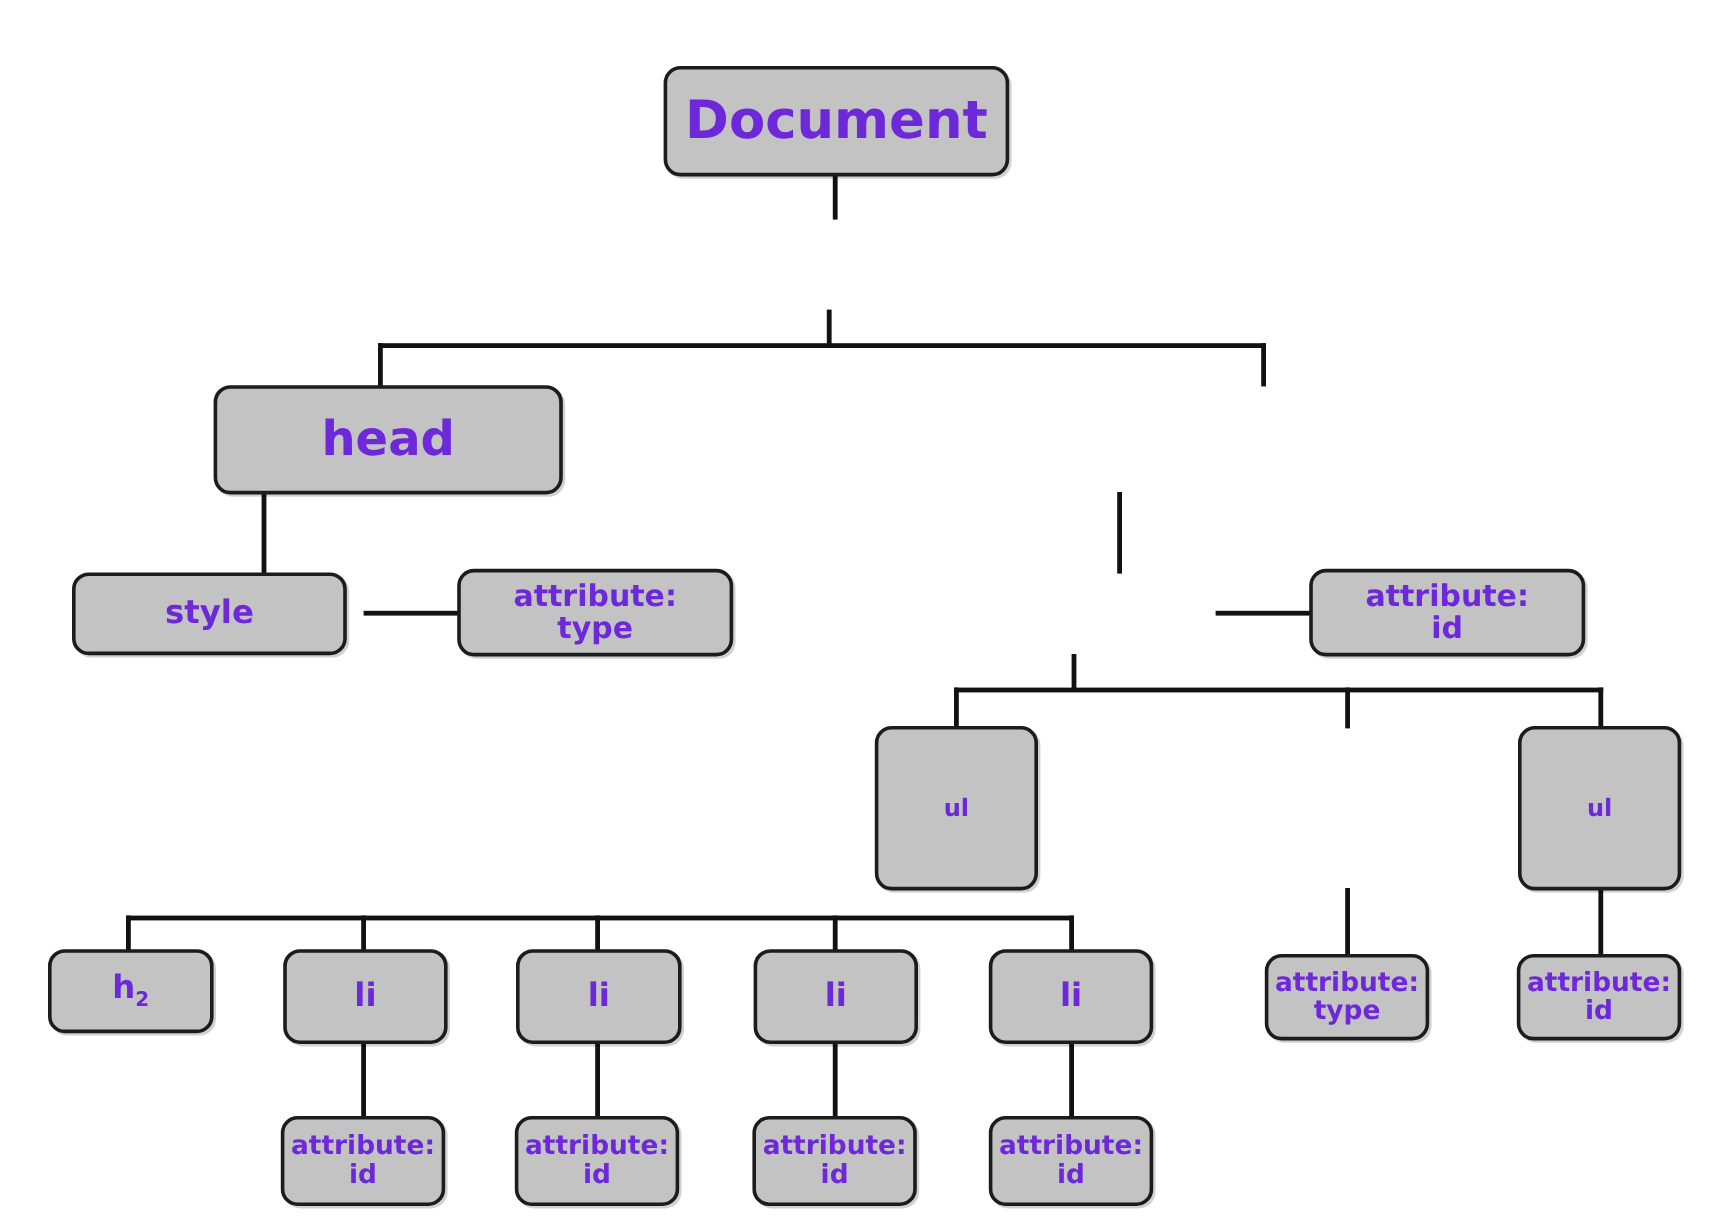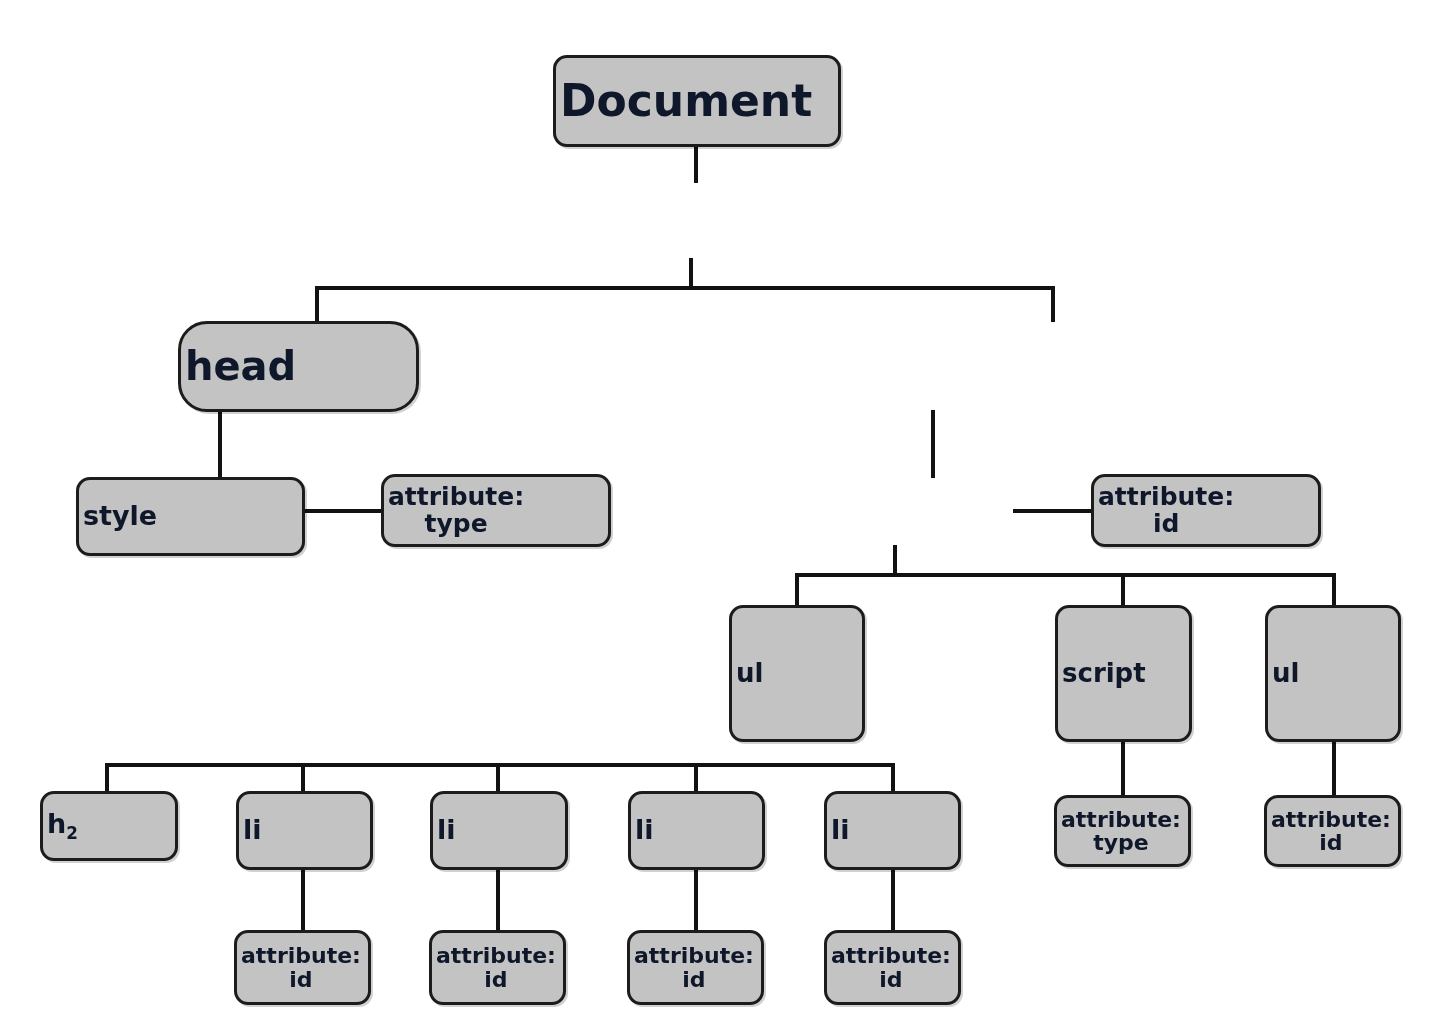--- a/index.html
+++ b/index.html
@@ -16,40 +16,40 @@
     font-family: "DejaVu Sans", "Liberation Sans", sans-serif;
   }
   .node {
     position: absolute;
     box-sizing: border-box;
     background: #c3c3c3;
     border: 3px solid #1c1c1c;
     border-radius: 14px;
     display: flex;
     align-items: center;
-    justify-content: flex-start;
+    justify-content: center;
     text-align: center;
-    color: #0f172a;
+    color: #6d28d9;
     font-weight: bold;
     line-height: 1.06;
     z-index: 3;
     box-shadow: 2px 2px 0 rgba(0,0,0,0.18);
   }
   .node-label {
     display: block;
     white-space: pre-line;
     padding: 0 4px;
   }
   
   .sz-root   { font-size: 44px; }
   .sz-l2     { font-size: 34px; }
   .sz-l3     { font-size: 40px; }
   .sz-mid    { font-size: 27px; }
   .sz-attr   { font-size: 25px; }
-  .sz-small  { font-size: 26px; }
+  .sz-small  { font-size: 20px; }
   .sz-leaf   { font-size: 27px; }
   .sz-attrsm { font-size: 22px; }
 
   .edge {
     position: absolute;
     background: #121212;
     z-index: 1;
   }
   .edge-v { width: 4px; }
   .edge-h { height: 4px; }
@@ -100,47 +100,44 @@
   <div class="edge edge-v" style="left:301px; top:868px; height:62px;"></div>
   <div class="edge edge-v" style="left:496px; top:868px; height:62px;"></div>
   <div class="edge edge-v" style="left:694px; top:868px; height:62px;"></div>
   <div class="edge edge-v" style="left:891px; top:868px; height:62px;"></div>
 
   <div class="node sz-root" style="left:553px; top:55px; width:288px; height:92px;">
     <span class="node-label">Document</span>
   </div>
 
 
-  <div class="node sz-l3" style="left:178px; top:321px; width:241px; height:91px;border-radius:29px;">
+  <div class="node sz-l3" style="left:178px; top:321px; width:291px; height:91px;">
     <span class="node-label">head</span>
   </div>
 
 
-  <div class="node sz-mid" style="left:76px; top:477px; width:229px; height:79px;">
+  <div class="node sz-mid" style="left:60px; top:477px; width:229px; height:69px;">
     <span class="node-label">style</span>
   </div>
 
   <div class="node sz-attr" style="left:381px; top:474px; width:230px; height:73px;">
     <span class="node-label">attribute:
 type</span>
   </div>
 
 
   <div class="node sz-attr" style="left:1091px; top:474px; width:230px; height:73px;">
     <span class="node-label">attribute:
 id</span>
   </div>
 
   <div class="node sz-small" style="left:729px; top:605px; width:136px; height:137px;">
     <span class="node-label">ul</span>
   </div>
 
-  <div class="node sz-small" style="left:1055px; top:605px; width:137px; height:137px;">
-    <span class="node-label">script</span>
-  </div>
 
   <div class="node sz-small" style="left:1265px; top:605px; width:136px; height:137px;">
     <span class="node-label">ul</span>
   </div>
 
   <div class="node sz-attrsm" style="left:1054px; top:795px; width:137px; height:72px;">
     <span class="node-label">attribute:
 type</span>
   </div>
 

